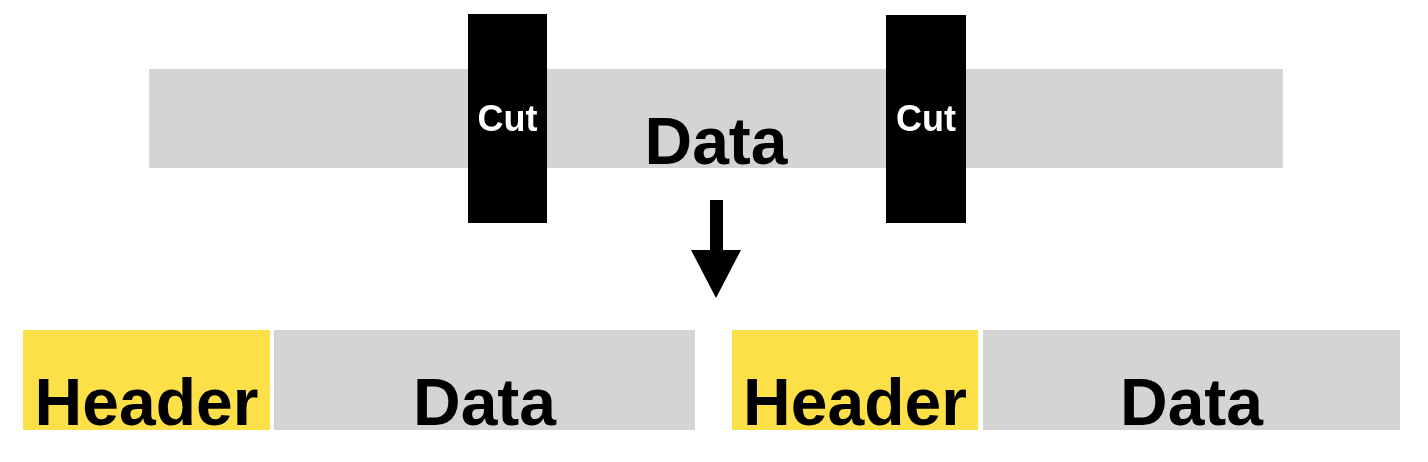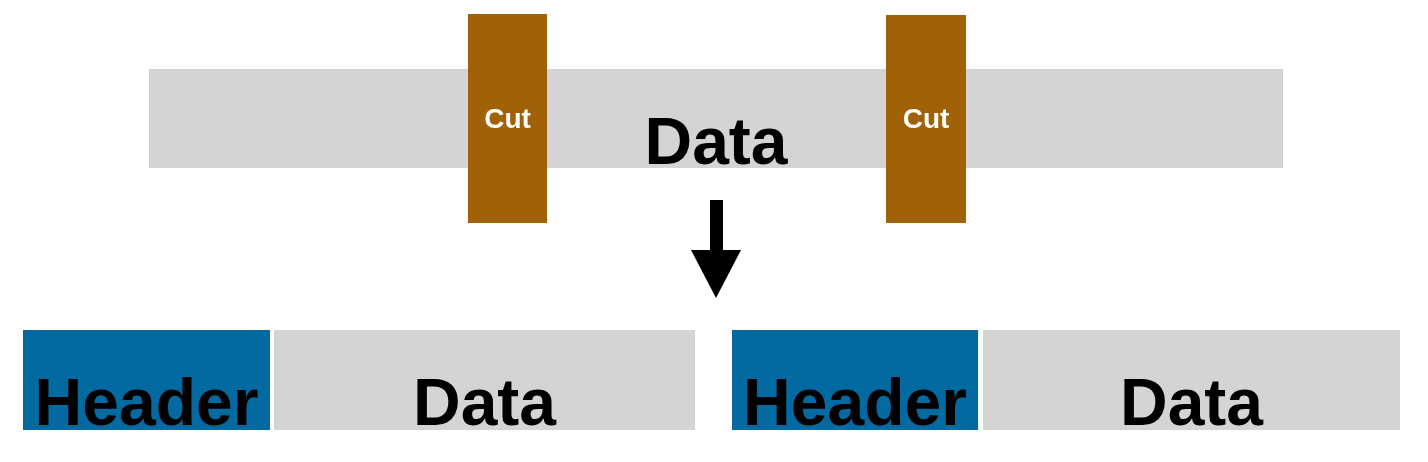--- a/index.html
+++ b/index.html
@@ -22,44 +22,44 @@
     display: flex;
     align-items: center;
     justify-content: center;
   }
   .big-label { font-size: 66px; letter-spacing: 0; margin-top: 44px; }
   .top-bar {
     left: 149px; top: 69px; width: 1134px; height: 99px;
     background: #d4d4d4;
   }
   .cut-marker {
-    background: #a16207;
+    background: #000000;
     color: #ffffff;
-    font-size: 28px;
+    font-size: 36px;
     z-index: 2;
     align-items: center;
   }
   .cut-1 { left: 468px; top: 14px; width: 79px; height: 209px; }
   .cut-2 { left: 886px; top: 15px; width: 80px; height: 208px; }
   .arrow { position: absolute; z-index: 1; }
   .arrow-shaft {
     position: absolute;
     left: 710px; top: 200px;
     width: 13px; height: 51px;
     background: #000000;
   }
   .arrow-head {
     position: absolute;
     left: 691px; top: 250px;
     width: 0; height: 0;
     border-left: 25px solid transparent;
     border-right: 25px solid transparent;
     border-top: 48px solid #000000;
   }
-  .header-block { background: #0369a1; }
+  .header-block { background: #fde047; }
   .data-block { background: #d4d4d4; }
   .seg1-header { left: 23px;  top: 330px; width: 247px; height: 100px; }
   .seg1-data   { left: 274px; top: 330px; width: 421px; height: 100px; }
   .seg2-header { left: 732px; top: 330px; width: 246px; height: 100px; }
   .seg2-data   { left: 983px; top: 330px; width: 417px; height: 100px; }
 </style>
 </head>
 <body>
 
 <div class="canvas">

